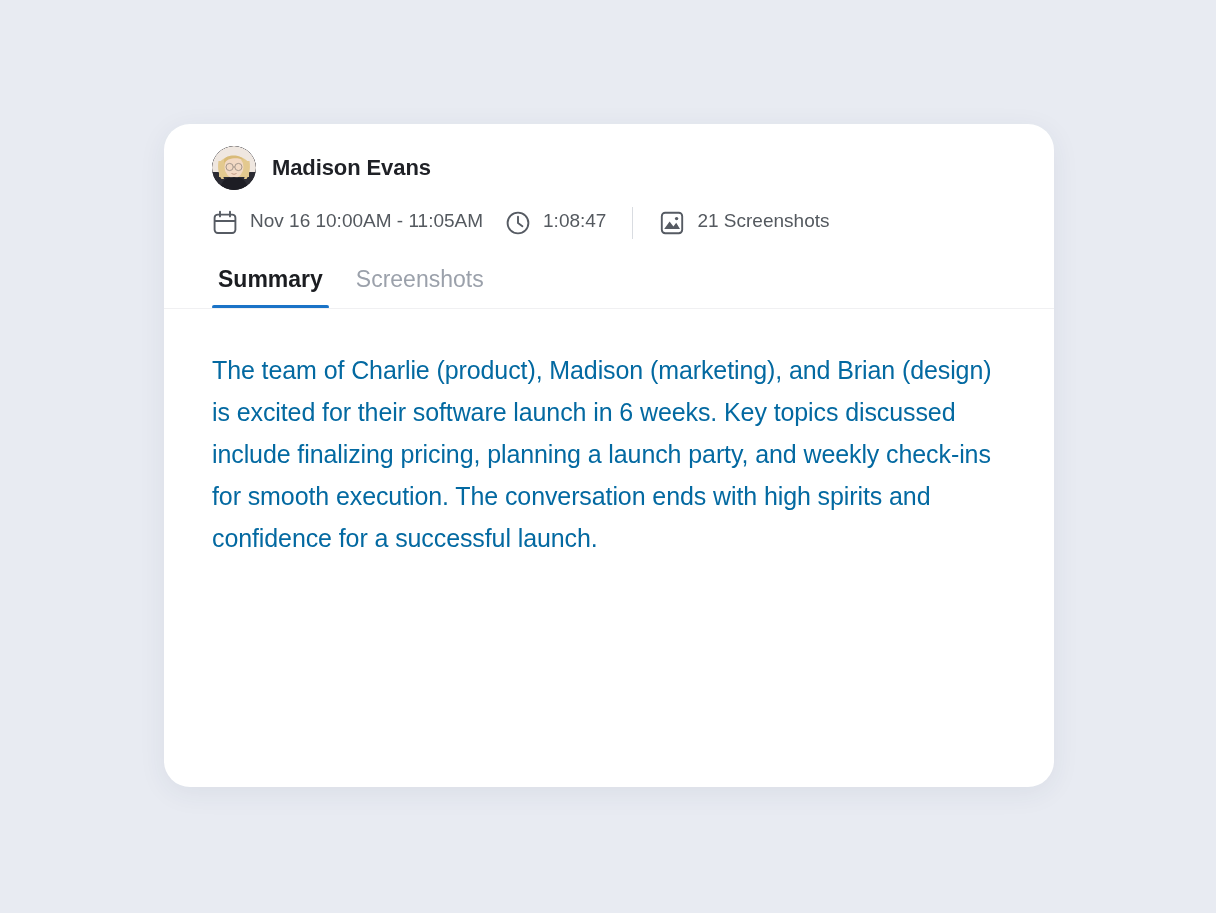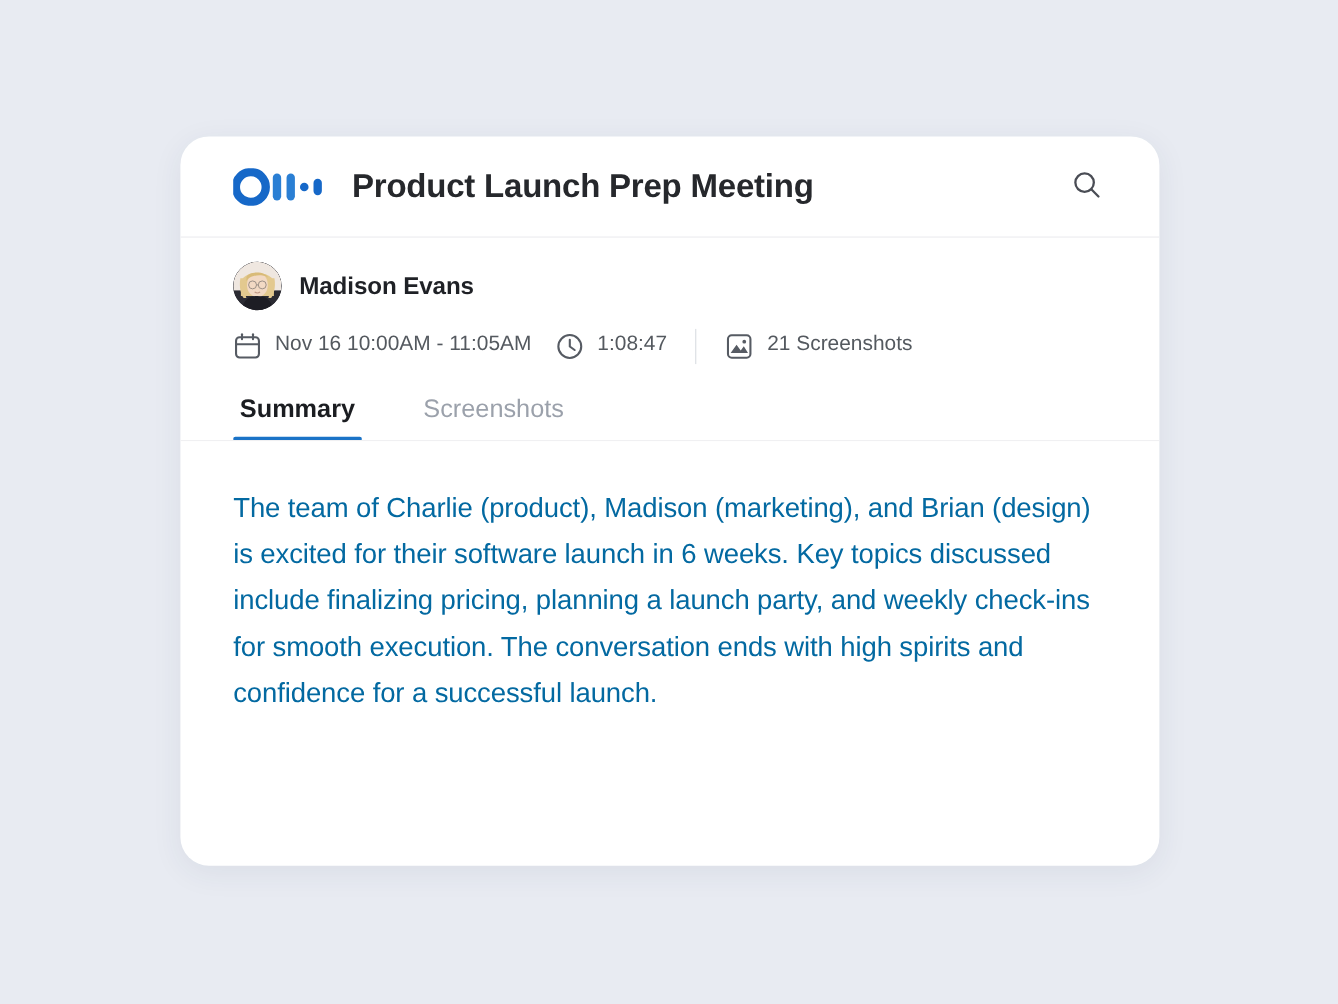--- a/index.html
+++ b/index.html
@@ -134,21 +134,21 @@
   }
 
   
   .tabs-wrap {
     position: relative;
     margin-top: 26px;
   }
   .tabs {
     display: flex;
     align-items: flex-end;
-    gap: 50px;
+    gap: 21px;
   }
   .tab {
     position: relative;
     font-size: 23px;
     padding-bottom: 16px;
     cursor: pointer;
     background: none;
     border: none;
     font-family: inherit;
   }
@@ -189,43 +189,20 @@
     letter-spacing: -0.1px;
   }
 </style>
 </head>
 <body>
 
 <div class="page">
 
   <div class="card">
 
-    <div class="card-header">
-
-      <div class="brand-logo">
-        <svg width="82" height="34" viewBox="0 0 82 34" xmlns="http://www.w3.org/2000/svg">
-          <circle cx="16" cy="17" r="13.6" fill="none" stroke="#1668c8" stroke-width="7.6"></circle>
-          <rect x="36" y="4.8" width="7.6" height="24.4" rx="3.8" fill="#2a7fd4"></rect>
-          <rect x="48.5" y="4.8" width="7.6" height="24.4" rx="3.8" fill="#2a7fd4"></rect>
-          <circle cx="64.6" cy="17" r="3.9" fill="#1668c8"></circle>
-          <rect x="73" y="9.6" width="7.6" height="14.8" rx="3.8" fill="#1668c8"></rect>
-        </svg>
-      </div>
-
-      <div class="meeting-title">Product Launch Prep Meeting</div>
-
-      <button class="search-btn">
-        <span>
-          <svg width="30" height="30" viewBox="0 0 30 30" xmlns="http://www.w3.org/2000/svg">
-            <circle cx="13" cy="13" r="8.4" fill="none" stroke="#4a4d55" stroke-width="2.1"></circle>
-            <line x1="19.3" y1="19.3" x2="25.6" y2="25.6" stroke="#4a4d55" stroke-width="2.1" stroke-linecap="round"></line>
-          </svg>
-        </span>
-      </button>
-    </div>
 
     <div class="card-body">
 
       <div class="speaker-row">
         <div class="avatar">
           <svg width="44" height="44" viewBox="0 0 44 44" xmlns="http://www.w3.org/2000/svg">
             <defs>
               <clipPath id="avatarClip">
                   <circle cx="22" cy="22" r="22"></circle>
                 </clipPath>

